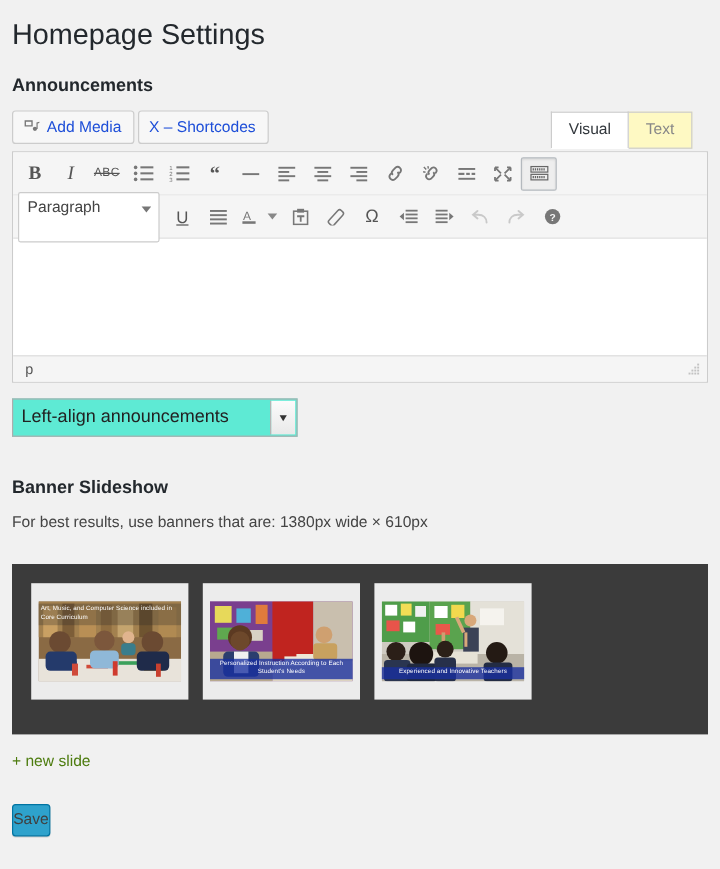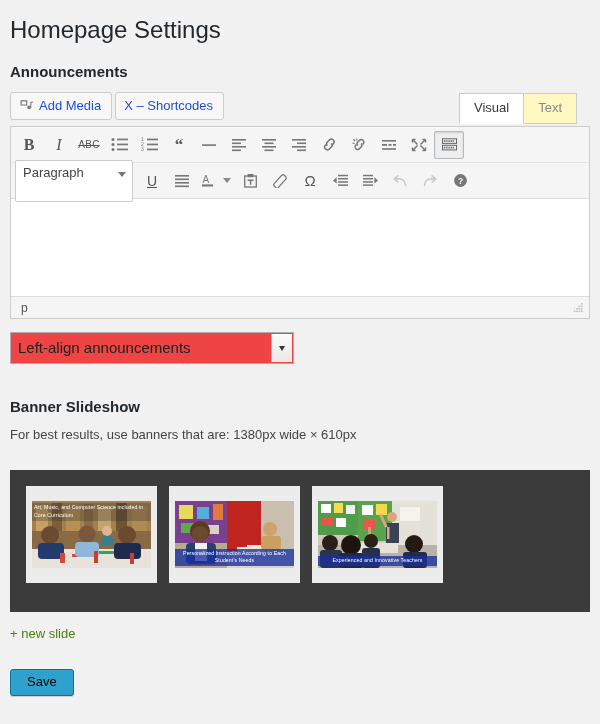--- a/index.html
+++ b/index.html
@@ -200,23 +200,23 @@
     box-sizing: border-box;
   }
   .resize-grip {
     width: 12px; height: 12px;
     cursor: nwse-resize;
     opacity: .55;
   }
   
   .align-select {
     margin-top: 13px;
-    width: 284px;
+    width: 238px;
     height: 32px;
-    background: #ef4444;
+    background: #5eead4;
     border: 1px solid #adadad;
     box-sizing: border-box;
     font-size: 15px;
     color: #222;
     padding: 0 28px 0 7px;
     line-height: 30px;
     position: relative;
     cursor: pointer;
     white-space: nowrap;
     overflow: hidden;
@@ -291,25 +291,25 @@
     margin-top: 14px;
     display: inline-block;
     cursor: pointer;
   }
   .save-btn {
     margin-top: 27px;
     display: inline-block;
     background: #2ea2cc;
     border: 1px solid #0074a2;
     border-radius: 3px;
-    color: #000000;
+    color: #404040;
     font-size: 13px;
     line-height: 24px;
     height: 27px;
-    padding: 0 16px;
+    padding: 0 0;
     box-sizing: border-box;
     cursor: pointer;
     box-shadow: 0 1px 0 rgba(0,0,0,.15);
   }
 </style>
 </head>
 <body>
 
 <div class="page">
 

